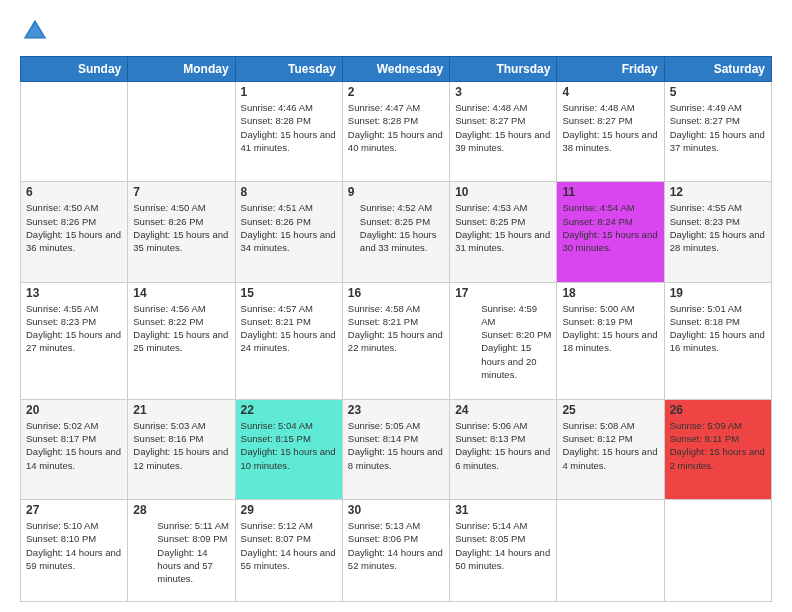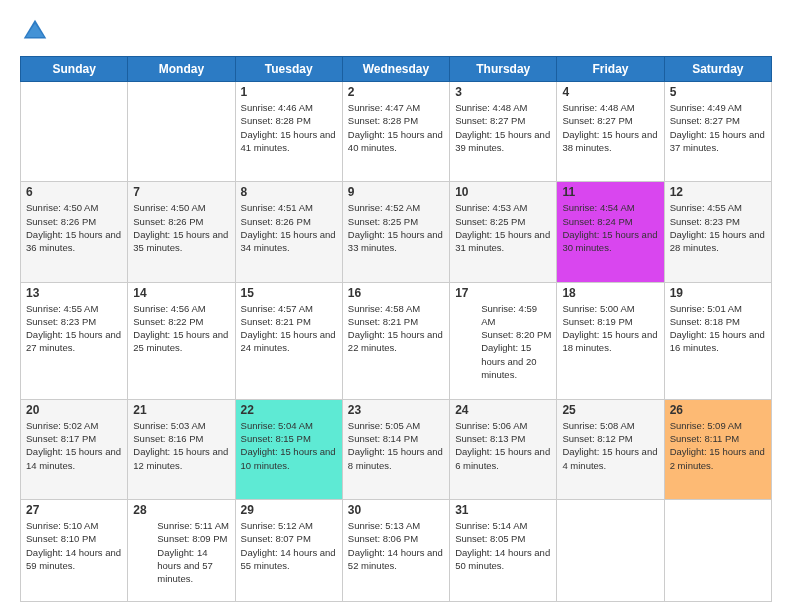--- a/index.html
+++ b/index.html
@@ -64,21 +64,21 @@
       width: 100%;
       border-collapse: collapse;
       flex: 1;
     }
     .calendar th {
       background: #2c7bc4;
       color: #fff;
       font-size: 12px;
       font-weight: bold;
       padding: 5px 6px;
-      text-align: center;
+      text-align: right;
       border: 1px solid #1a5fa0;
     }
     .calendar td {
       border: 1px solid #ccc;
       vertical-align: top;
       padding: 3px 5px;
       width: calc(100% / 7);
       height: 88px;
       background: #fff;
       font-size: 10px;
@@ -185,21 +185,21 @@
 Daylight: 15 hours and 35 minutes.</div>
           </td>
           <td style="background: rgb(245, 245, 245);">
             <span class="day-num">8</span>
             <div class="day-info" style="white-space: pre-line;">Sunrise: 4:51 AM
 Sunset: 8:26 PM
 Daylight: 15 hours and 34 minutes.</div>
           </td>
           <td style="background: rgb(245, 245, 245);">
             <span class="day-num">9</span>
-            <div class="day-info" style="white-space: pre-line;">Sunrise: 4:52 AM
+            <div class="day-info" style="white-space: pre-line; margin-left: 12px;">Sunrise: 4:52 AM
 Sunset: 8:25 PM
 Daylight: 15 hours and 33 minutes.</div>
           </td>
           <td style="background: rgb(245, 245, 245);">
             <span class="day-num">10</span>
             <div class="day-info" style="white-space: pre-line;">Sunrise: 4:53 AM
 Sunset: 8:25 PM
 Daylight: 15 hours and 31 minutes.</div>
           </td>
           <td style="background: #d946ef;">
@@ -289,21 +289,21 @@
             <div class="day-info" style="white-space: pre-line;">Sunrise: 5:06 AM
 Sunset: 8:13 PM
 Daylight: 15 hours and 6 minutes.</div>
           </td>
           <td style="background: rgb(245, 245, 245);">
             <span class="day-num">25</span>
             <div class="day-info" style="white-space: pre-line;">Sunrise: 5:08 AM
 Sunset: 8:12 PM
 Daylight: 15 hours and 4 minutes.</div>
           </td>
-          <td style="background: #fdba74;">
+          <td style="background: #ef4444;">
             <span class="day-num">26</span>
             <div class="day-info" style="white-space: pre-line;">Sunrise: 5:09 AM
 Sunset: 8:11 PM
 Daylight: 15 hours and 2 minutes.</div>
           </td>
         </tr>
         <tr>
           <td>
             <span class="day-num">27</span>
             <div class="day-info" style="white-space: pre-line;">Sunrise: 5:10 AM

